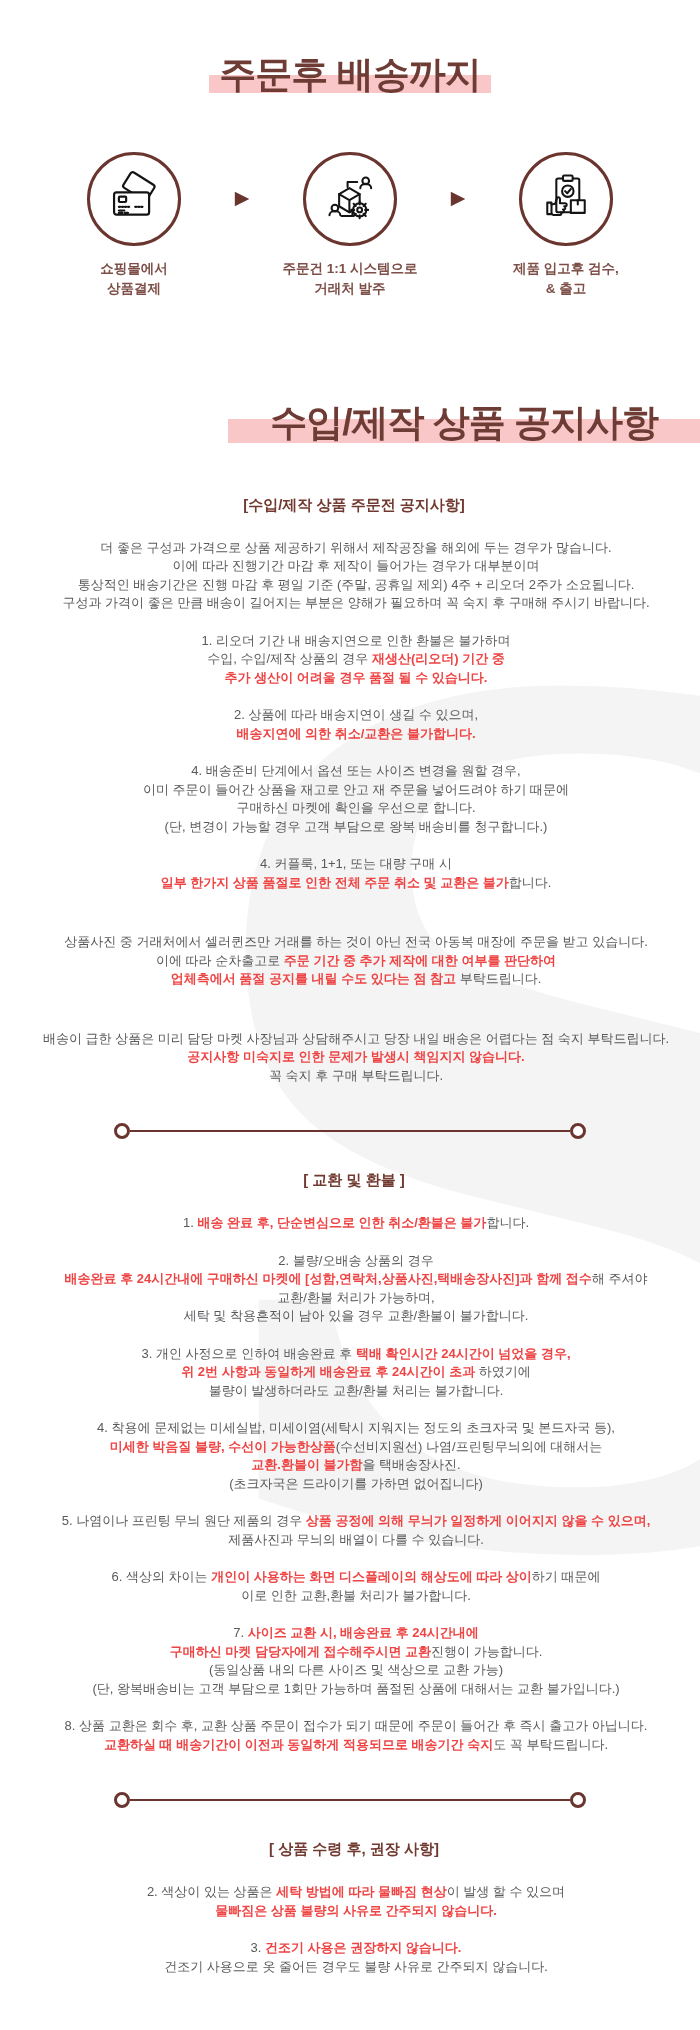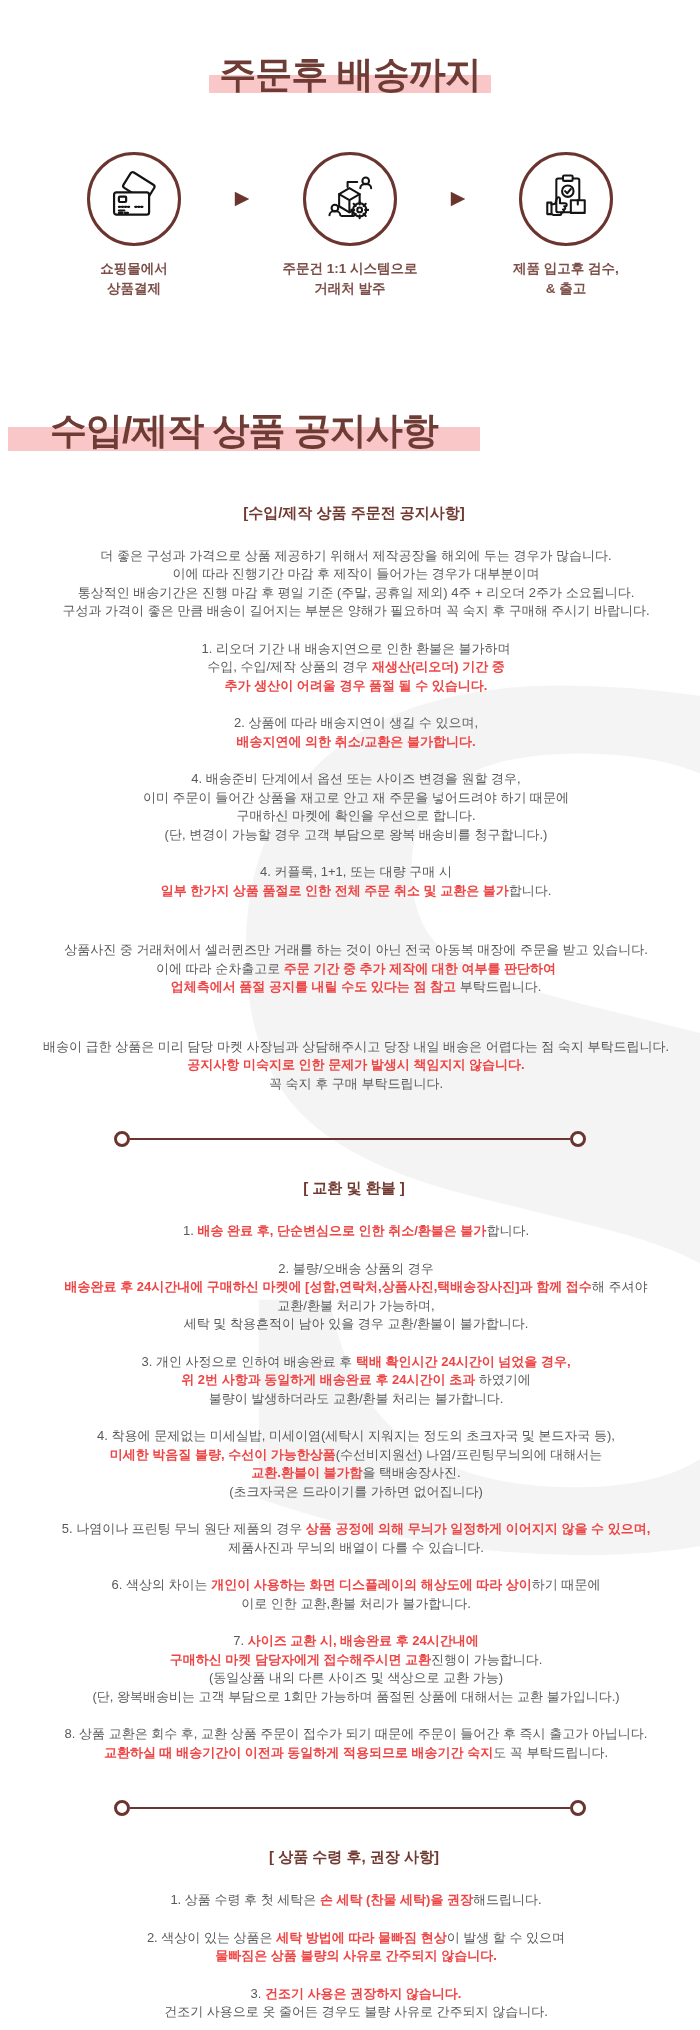--- a/index.html
+++ b/index.html
@@ -14,21 +14,21 @@
     font-size:1150px; line-height:1; color:#f4f4f4; user-select:none;
   }
   .content { position:relative; z-index:1; }
 
   
   .big-title { text-align:center; margin:0; padding-top:50px; font-size:37px; font-weight:700; color:#6e3b35; letter-spacing:-1px; }
   .big-title .hl1 {
     padding:0 10px;
     background:linear-gradient(transparent 52%, #f9c7c7 52%, #f9c7c7 96%, transparent 96%);
   }
-  .big-title2 { text-align:left; margin:8px; padding-top:98px; font-size:37px; font-weight:800; color:#6e3b35; letter-spacing:-1px; }
+  .big-title2 { text-align:right; margin:0; padding-top:98px; font-size:37px; font-weight:800; color:#6e3b35; letter-spacing:-1px; }
   .big-title2 .hl2 {
     padding:0 42px;
     background:linear-gradient(transparent 42%, #f9c7c7 42%, #f9c7c7 104%, transparent 104%);
   }
 
   
   .steps { display:flex; justify-content:center; align-items:flex-start; margin-top:52px; }
   .step  { display:flex; flex-direction:column; align-items:center; width:186px; }
   .circle {
     width:88px; height:88px; border:3.5px solid #6b352f; border-radius:50%;
@@ -208,23 +208,20 @@
           <div class="n-line"><span>8. 상품 교환은 회수 후, 교환 상품 주문이 접수가 되기 때문에 주문이 들어간 후 즉시 출고가 아닙니다.</span></div>
           <div class="n-line"><span class="red">교환하실 때 배송기간이 이전과 동일하게 적용되므로 배송기간 숙지</span><span>도 꼭 부탁드립니다.</span></div>
         </div>
         <div class="n-divider">
           <span class="dot"></span>
           <span class="bar"></span>
           <span class="dot"></span>
         </div>
         <div class="n-head">[ 상품 수령 후, 권장 사항]</div>
         <div class="n-para">
-          <div class="n-line"><span>1. 상품 수령 후 첫 세탁은 </span><span class="red">손 세탁 (찬물 세탁)을 권장</span><span>해드립니다.</span></div>
-        </div>
-        <div class="n-para">
           <div class="n-line"><span>2. 색상이 있는 상품은 </span><span class="red">세탁 방법에 따라 물빠짐 현상</span><span>이 발생 할 수 있으며</span></div>
           <div class="n-line"><span class="red">물빠짐은 상품 불량의 사유로 간주되지 않습니다.</span></div>
         </div>
         <div class="n-para">
           <div class="n-line"><span>3. </span><span class="red">건조기 사용은 권장하지 않습니다.</span></div>
           <div class="n-line"><span>건조기 사용으로 옷 줄어든 경우도 불량 사유로 간주되지 않습니다.</span></div>
         </div>
       </div>
   </div>
 </div>

